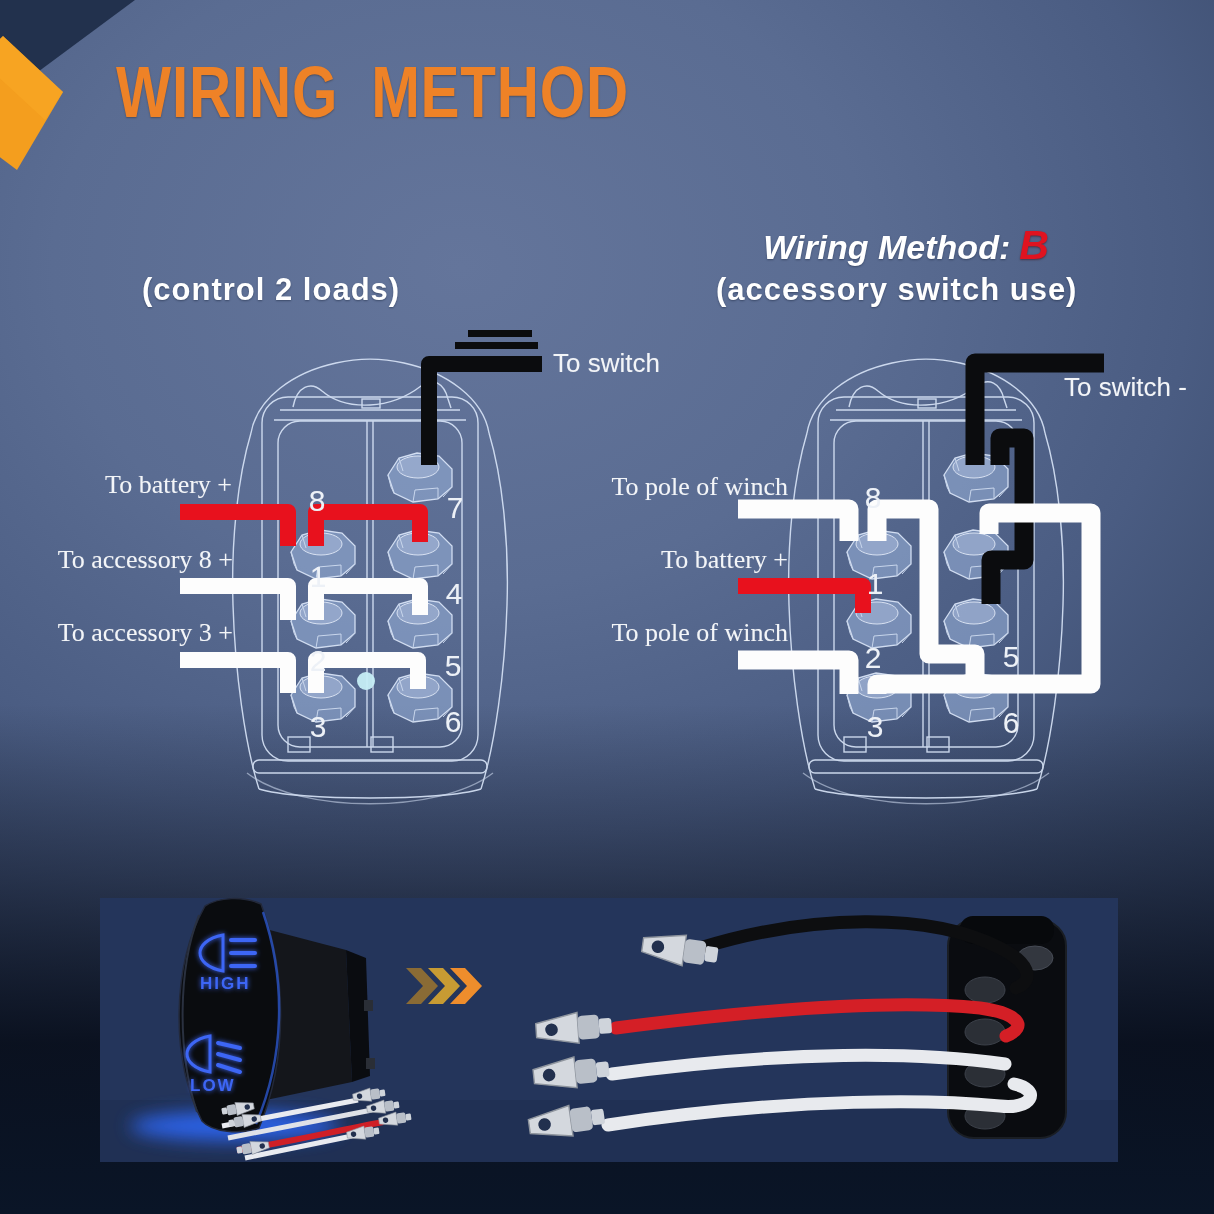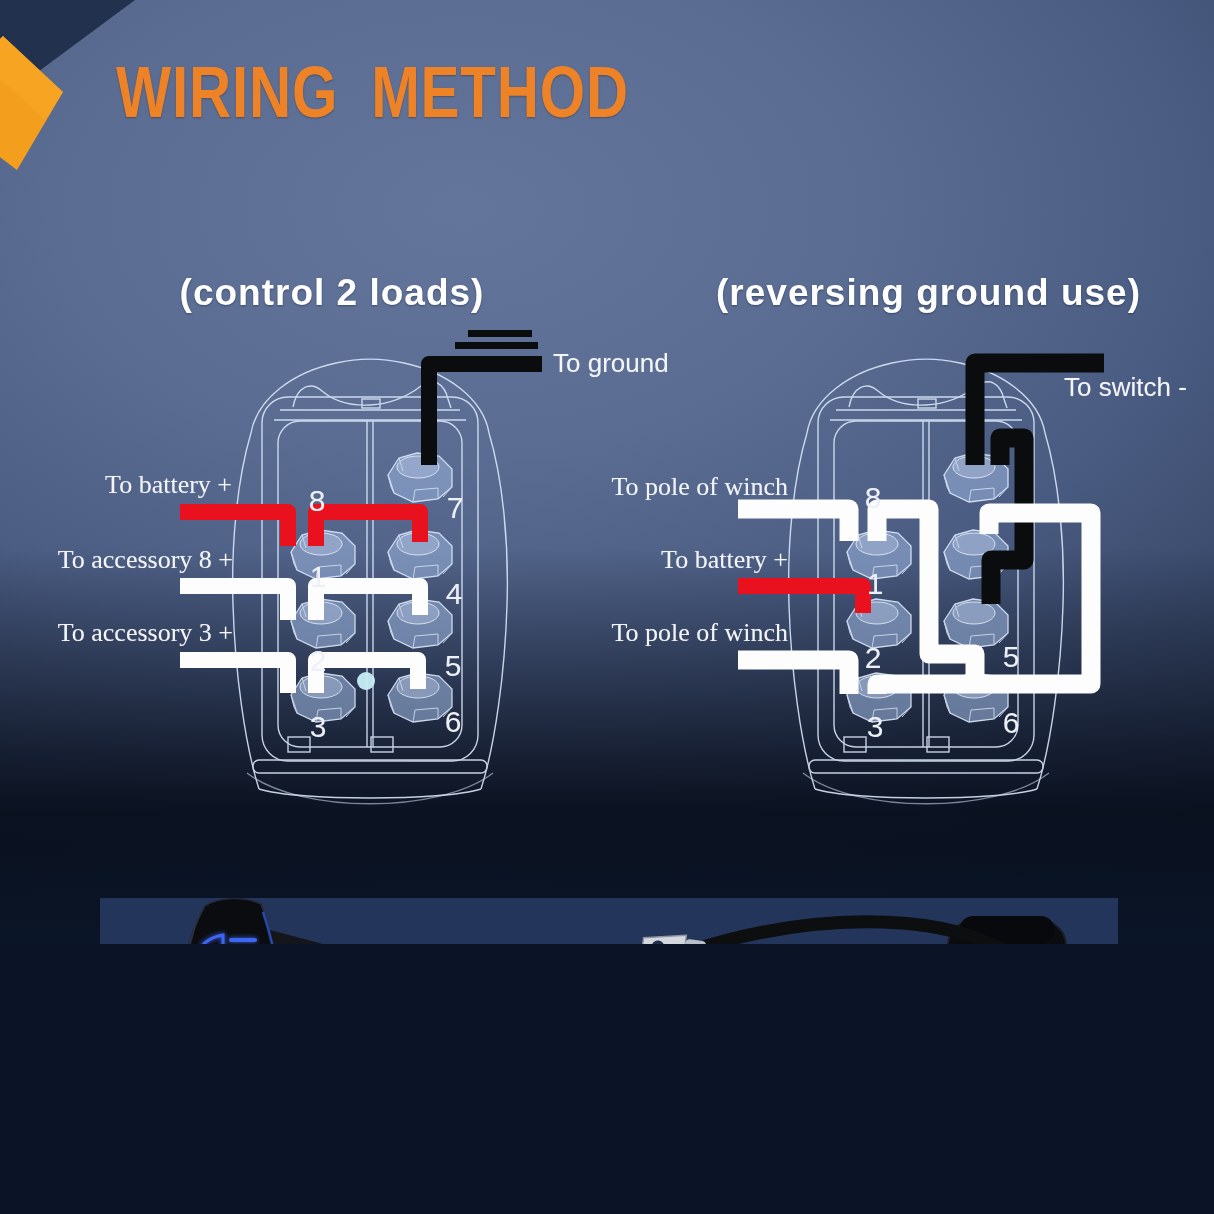--- a/index.html
+++ b/index.html
@@ -1,35 +1,35 @@
 <!DOCTYPE html>
 <html><head>
 <meta charset="utf-8">
 <style>
   html,body{margin:0;padding:0;background:#0b1426;}
   #stage{
-    position:relative;width:1214px;height:944px;overflow:hidden;
+    position:relative;width:1214px;height:1214px;overflow:hidden;
     font-family:"Liberation Sans","DejaVu Sans",sans-serif;
     background:
       linear-gradient(180deg, rgba(10,16,30,0) 58%, rgba(10,16,30,.45) 72%, rgba(7,13,26,.92) 86%, #0a1527 100%),
       radial-gradient(120% 95% at 38% 22%, #64759b 0%, #5a6c92 28%, #4a5c82 50%, #374767 70%, #263450 88%, #1f2c46 100%);
   }
   svg{position:absolute;left:0;top:0;}
   #page-title{
     position:absolute;left:116px;top:50px;
     font-size:73px;font-weight:bold;color:#ee8227;
     letter-spacing:1px;word-spacing:20px;white-space:pre;
     transform:scaleX(.8);transform-origin:left top;
     text-shadow:0 1px 2px rgba(40,20,0,.35);
   }
   .mhead{position:absolute;width:380px;text-align:center;font-style:italic;font-weight:bold;
     font-size:34px;color:#ffffff;white-space:nowrap;text-shadow:0 1px 2px rgba(10,20,40,.4);}
   .mhead .variant{font-size:41px;color:#e01320;margin-left:9px;text-shadow:0 1px 2px rgba(60,0,0,.5);}
-  .msub{position:absolute;width:380px;text-align:center;font-weight:bold;
-    font-size:37px;color:#ffffff;letter-spacing:1px;white-space:nowrap;text-shadow:0 1px 2px rgba(10,20,40,.4);}
+  .msub{position:absolute;width:380px;text-align:left;font-weight:bold;
+    font-size:31px;color:#ffffff;letter-spacing:1px;white-space:nowrap;text-shadow:0 1px 2px rgba(10,20,40,.4);}
   .lbl{position:absolute;font-size:26px;color:#f3f5f8;white-space:nowrap;text-shadow:0 0 1px rgba(255,255,255,.25);}
   .lbl.r{transform:translateX(-100%);font-family:Liberation Serif, serif;}
   .pin{position:absolute;transform:translate(-50%,-50%);font-size:30px;color:#edf1f7;
     text-shadow:0 0 1px rgba(255,255,255,.2);}
 </style>
 </head>
 <body>
 
 <div id="stage">
 
@@ -186,23 +186,26 @@
         <use href="#spade" transform="translate(532,1060) rotate(-6) scale(1.4)"></use>
         <use href="#spade" transform="translate(527,1110) rotate(-8) scale(1.4)"></use>
       </g>
     </g>
   </svg>
 
   <h1 id="page-title" style="margin:0;font-weight:bold;">WIRING METHOD</h1>
 
   <div class="msub" style="left:142px;top:272px;">(control 2 loads)</div>
 
-  <div class="msub" style="left:716px;top:272px;">(reversing ground use)</div>
-
-  <div class="lbl" style="left:553px;top:348px;">To ground</div>
+  <div class="mhead" style="left:716px;top:222px;">
+    <span>Wiring Method:</span><span class="variant">B</span>
+  </div>
+  <div class="msub" style="left:716px;top:272px;">(accessory switch use)</div>
+
+  <div class="lbl" style="left:553px;top:348px;">To switch</div>
   <div class="lbl r" style="left:232px;top:470px;">To battery +</div>
   <div class="lbl r" style="left:233px;top:545px;">To accessory 8 +</div>
   <div class="lbl r" style="left:233px;top:618px;">To accessory 3 +</div>
 
   <div class="lbl" style="left:1064px;top:372px;">To switch -</div>
   <div class="lbl r" style="left:788px;top:472px;">To pole of winch</div>
   <div class="lbl r" style="left:788px;top:545px;">To battery +</div>
   <div class="lbl r" style="left:788px;top:618px;">To pole of winch</div>
 
   <div class="pin" style="left:317px;top:501px;">8</div>

